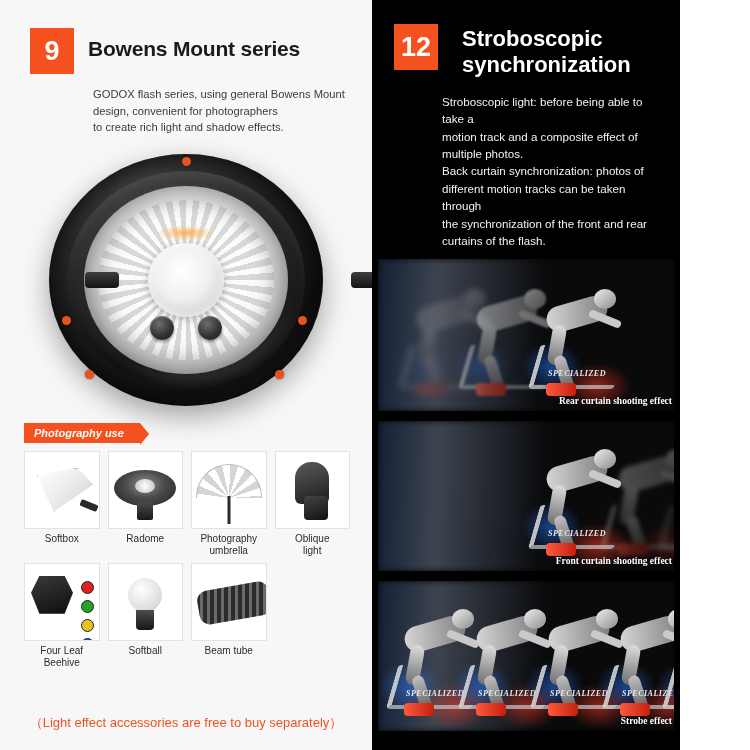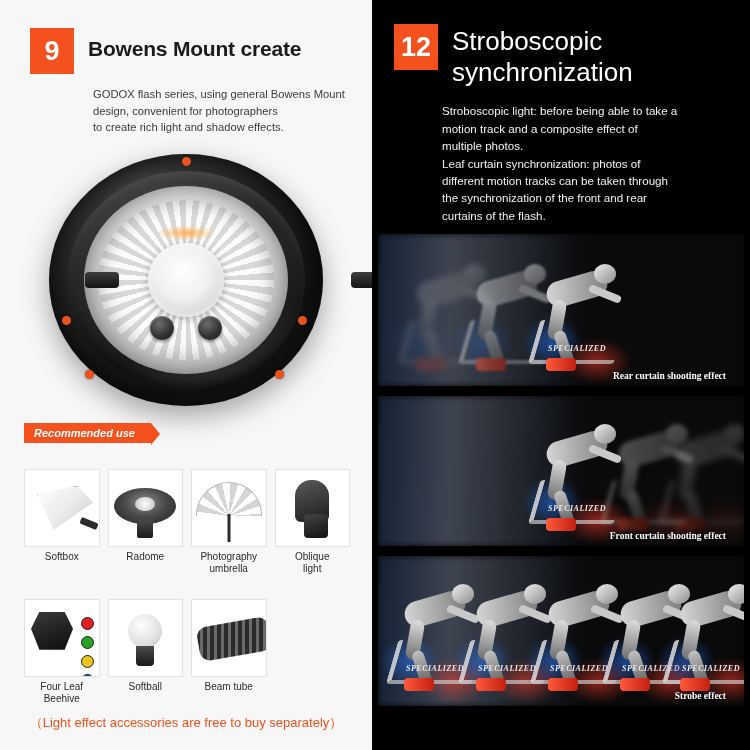--- a/index.html
+++ b/index.html
@@ -168,21 +168,21 @@
     border-bottom: 11px solid transparent;
     border-left: 9px solid #f4511e;
   }
 
   .acc-grid {
     display: grid;
     grid-template-columns: repeat(4, 1fr);
     gap: 6px 8px;
     padding: 8px 22px 0 24px;
   }
-  .acc-cell { text-align: center; margin-top: 18px; }
+  .acc-cell { text-align: center; }
   .acc-box {
     width: 100%; height: 78px;
     background: #ffffff;
     border: 1px solid #e3e3e3;
     position: relative;
     overflow: hidden;
   }
   .acc-label {
     margin-top: 4px;
     font-size: 10px;
@@ -290,34 +290,34 @@
     left: 0; bottom: 18px;
     width: 372px;
     text-align: center;
     color: #f4511e;
     font-size: 13px;
   }
 
   
   .right-panel {
     position: relative;
-    width: 378px; height: 750px;
+    width: 308px; height: 750px;
     background: #000;
     color: #fff;
     overflow: hidden;
   }
   .right-head {
     display: flex;
     align-items: flex-start;
     padding: 24px 16px 0 22px;
   }
   .right-title {
-    margin-left: 14px;
-    font-size: 26px;
-    font-weight: normal;
+    margin-left: 24px;
+    font-size: 22px;
+    font-weight: bold;
     line-height: 1.2;
     padding-top: 2px;
     white-space: pre-line;
   }
   .right-desc {
     margin: 14px 18px 0 70px;
     font-size: 11.6px;
     line-height: 1.5;
     color: #f2f2f2;
     white-space: pre-line;
@@ -327,21 +327,21 @@
     position: relative;
     margin: 10px 6px 0 6px;
     height: 152px;
     background: #060606;
     overflow: hidden;
     font-family: Liberation Serif, serif;
   }
   .photo.tall { height: 150px; }
   .caption {
     position: absolute;
-    right: 18px; bottom: 5px;
+    right: 2px; bottom: 5px;
     font-size: 9.5px;
     font-weight: bold;
     color: #fff;
     text-shadow: 0 1px 2px #000;
   }
   
   .rider {
     position: absolute;
     bottom: 6px;
     width: 104px; height: 120px;
@@ -419,21 +419,21 @@
 </style>
 </head>
 <body>
 
 <div class="page">
 
   <div class="left-panel">
 
     <div class="left-head">
       <div class="badge">9</div>
-      <div class="left-title">Bowens Mount create</div>
+      <div class="left-title">Bowens Mount series</div>
     </div>
     <div class="left-desc">GODOX flash series, using general Bowens Mount
  design, convenient for photographers
 to create rich light and shadow effects.</div>
 
     <div class="product-wrap">
       <div class="mount-outer">
         <div class="mount-ring2"></div>
         <div class="mount-ring3"></div>
         <div class="reflector"></div>
@@ -444,21 +444,21 @@
         <div class="tab t-left"></div>
         <div class="tab t-right"></div>
       </div>
       <div class="screw s1"></div>
       <div class="screw s2"></div>
       <div class="screw s3"></div>
       <div class="screw s4"></div>
       <div class="screw s5"></div>
     </div>
 
-    <div class="rec-ribbon">Recommended use</div>
+    <div class="rec-ribbon">Photography use</div>
 
     <div class="acc-grid">
 
       <div class="acc-cell">
         <div class="acc-box">
           <div class="art">
             <div class="softbox-shape"></div>
               <div class="softbox-stem"></div>
           </div>
         </div>
@@ -540,21 +540,21 @@
   <div class="right-panel">
 
     <div class="right-head">
       <div class="badge">12</div>
       <div class="right-title">Stroboscopic
 synchronization</div>
     </div>
     <div class="right-desc">Stroboscopic light: before being able to take a
 motion track and a composite effect of
 multiple photos.
-Leaf curtain synchronization: photos of
+Back curtain synchronization: photos of
 different motion tracks can be taken through
 the synchronization of the front and rear
 curtains of the flash.</div>
 
     <div class="photo">
       <div class="streak"></div>
       <div class="rider ghost3" style="left:20px">
         <div class="glowb"></div>
           <div class="frame"></div>
           <div class="torso"></div>

